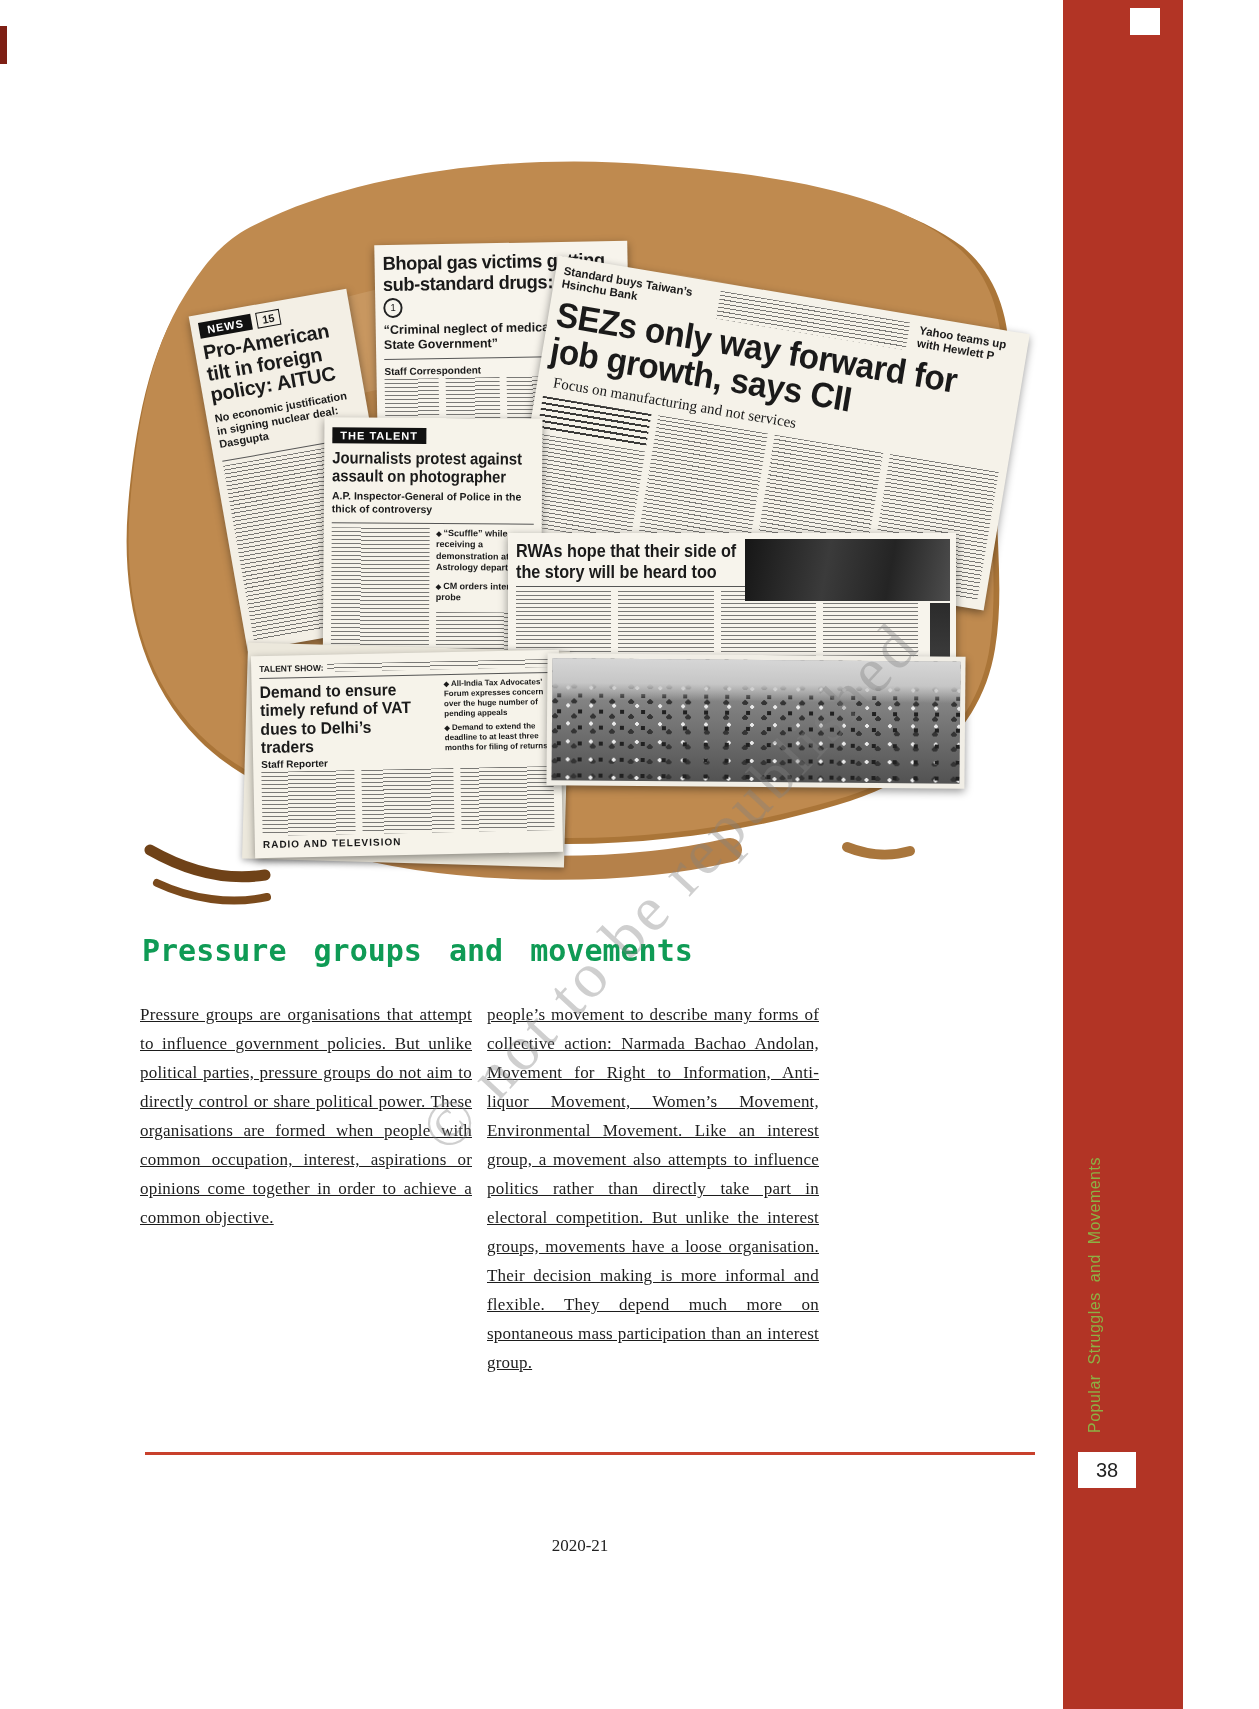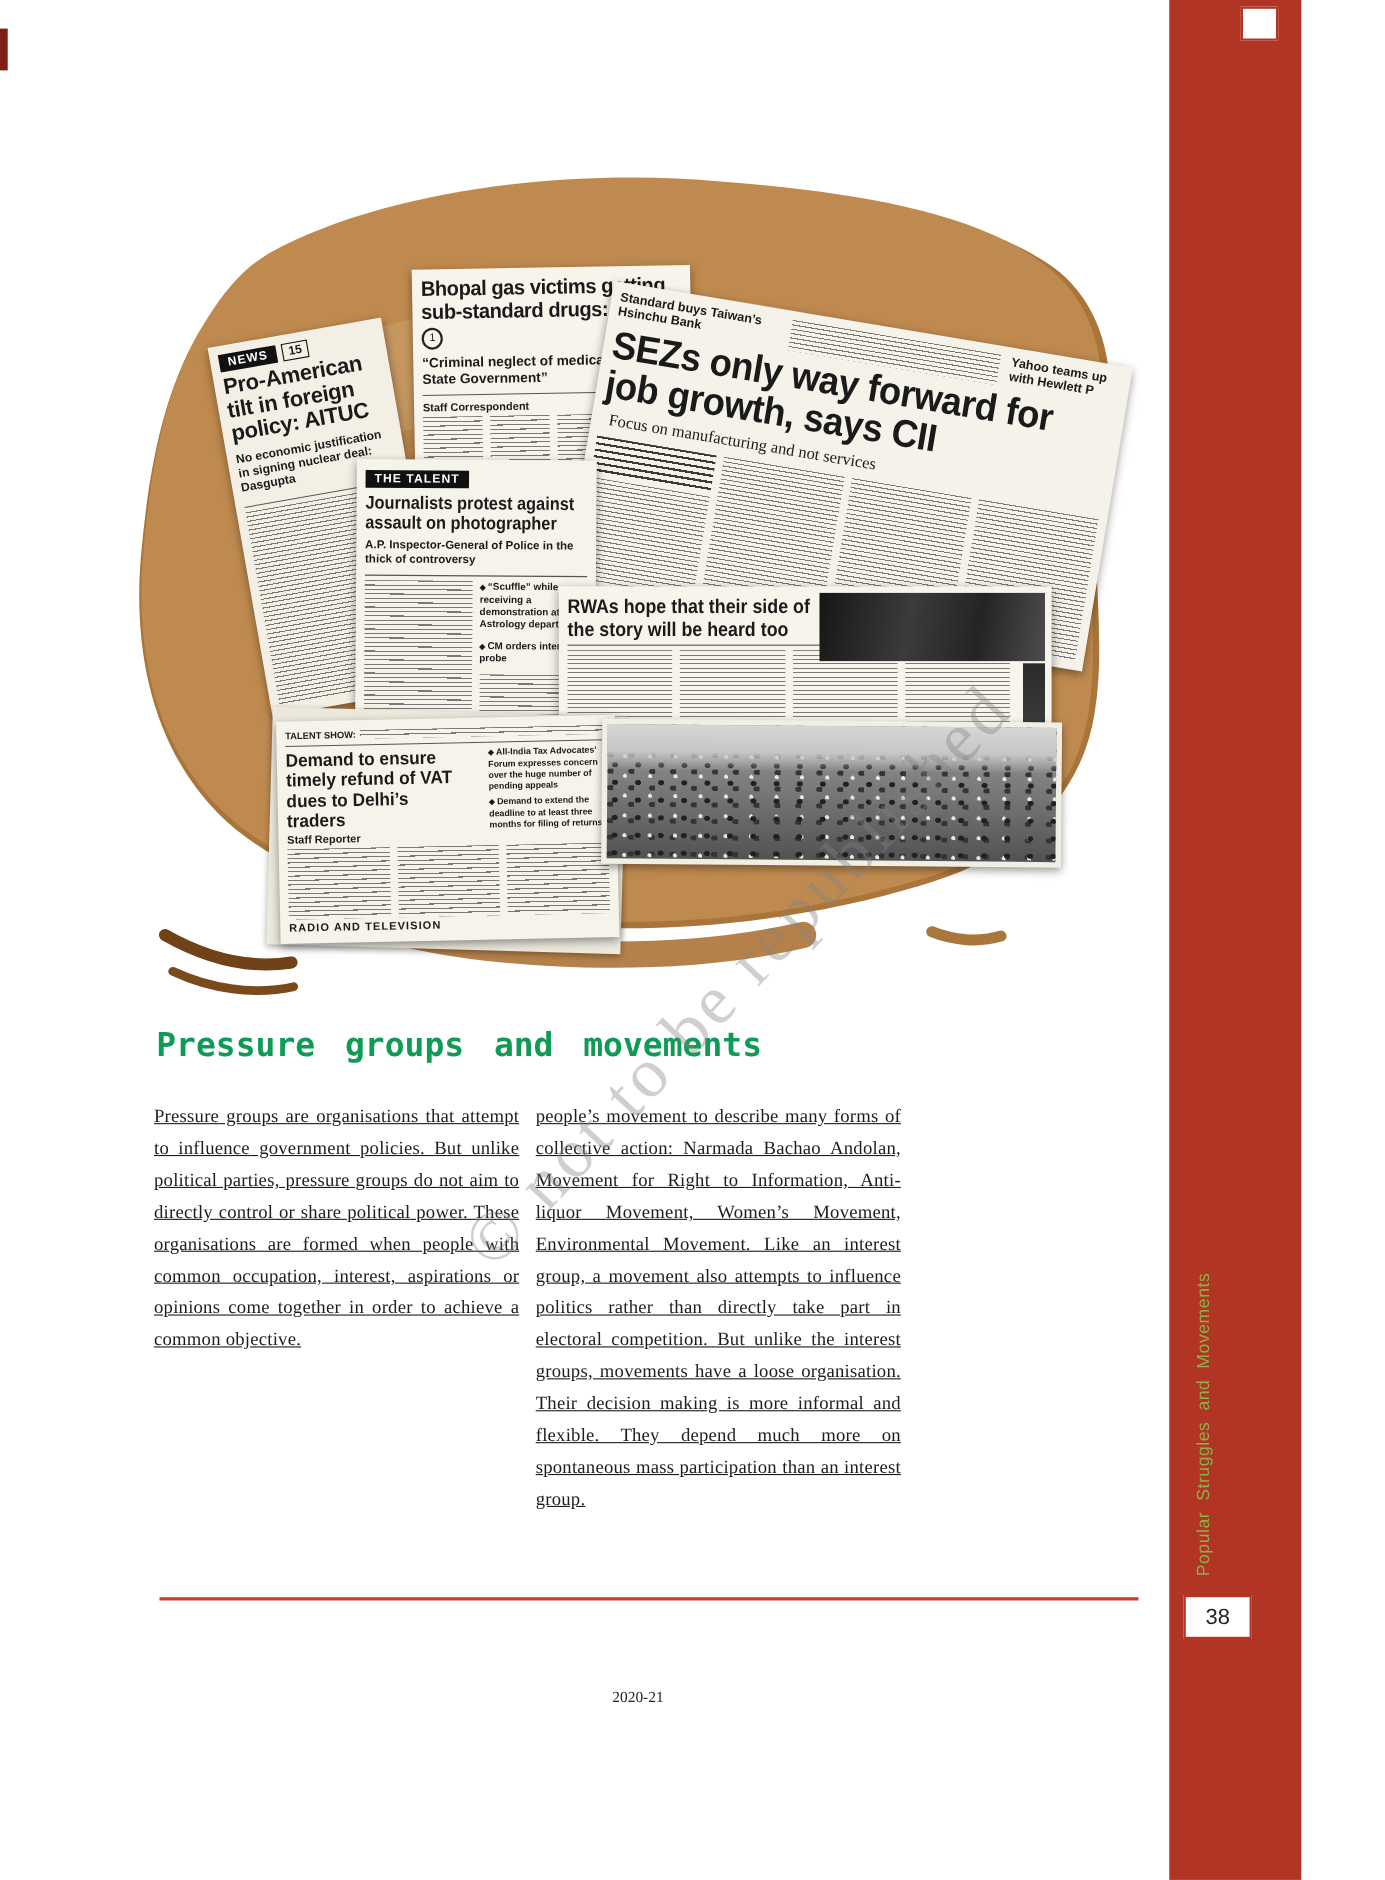--- a/index.html
+++ b/index.html
@@ -13,21 +13,21 @@
       font-family:"Liberation Sans",sans-serif;font-size:16px;letter-spacing:.5px;word-spacing:5px;
       color:#8db044;white-space:nowrap;}
   .page-num{position:absolute;left:1076px;top:1450px;width:58px;height:36px;background:#ffffff;
       border:2px solid #b23425;display:flex;align-items:center;justify-content:center;
       font-family:"Liberation Sans",sans-serif;font-size:20px;color:#222;z-index:5;}
   .corner-mark{position:absolute;left:1128px;top:6px;width:30px;height:27px;background:#fff;border:2px solid #b23425;}
   .edge-mark{position:absolute;left:0;top:26px;width:7px;height:38px;background:#7e1f14;}
 
   
   .footer-rule{position:absolute;left:145px;top:1452px;width:890px;height:3px;background:#c8402c;}
-  .year{position:absolute;left:430px;top:1536px;width:300px;text-align:center;font-size:14px;color:#222;}
+  .year{position:absolute;left:430px;top:1536px;width:300px;text-align:center;font-size:17px;color:#222;}
 
   
   .heading{position:absolute;left:142px;top:933px;font-family:"DejaVu Sans Mono",monospace;
       font-weight:bold;font-size:30px;color:#0f9b55;word-spacing:9px;letter-spacing:0;}
   .bodycol{position:absolute;top:1000px;width:332px;font-size:17px;line-height:29px;
       text-align:justify;letter-spacing:.2px;text-decoration:underline;}
   .col-left{left:140px;}
   .col-right{left:487px;}
   .bodycol p{margin:0;}
   .indent{text-indent:38px;}

